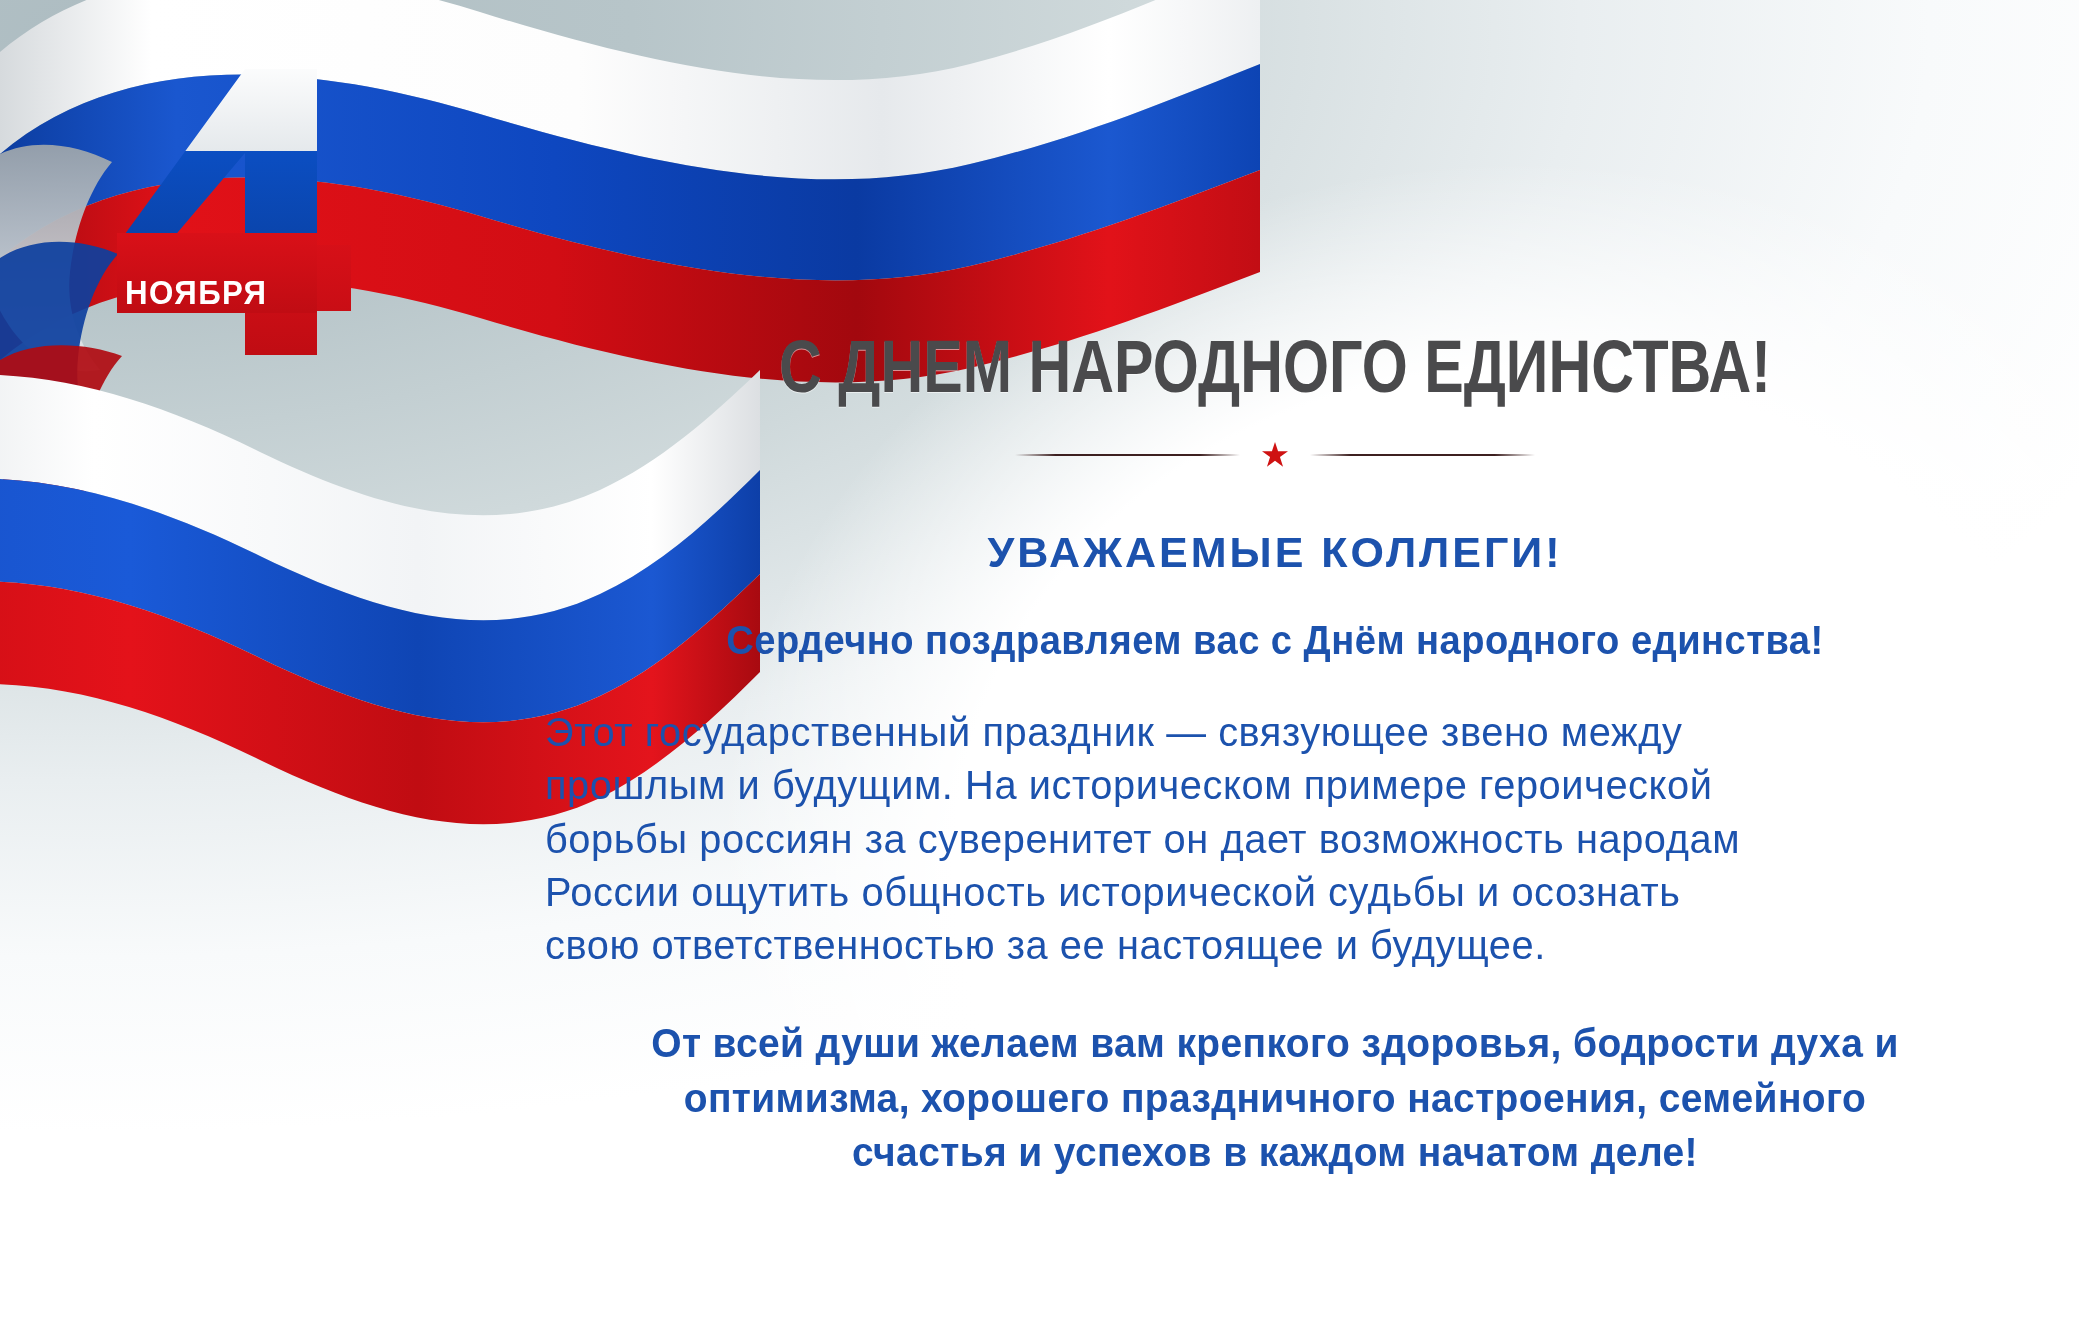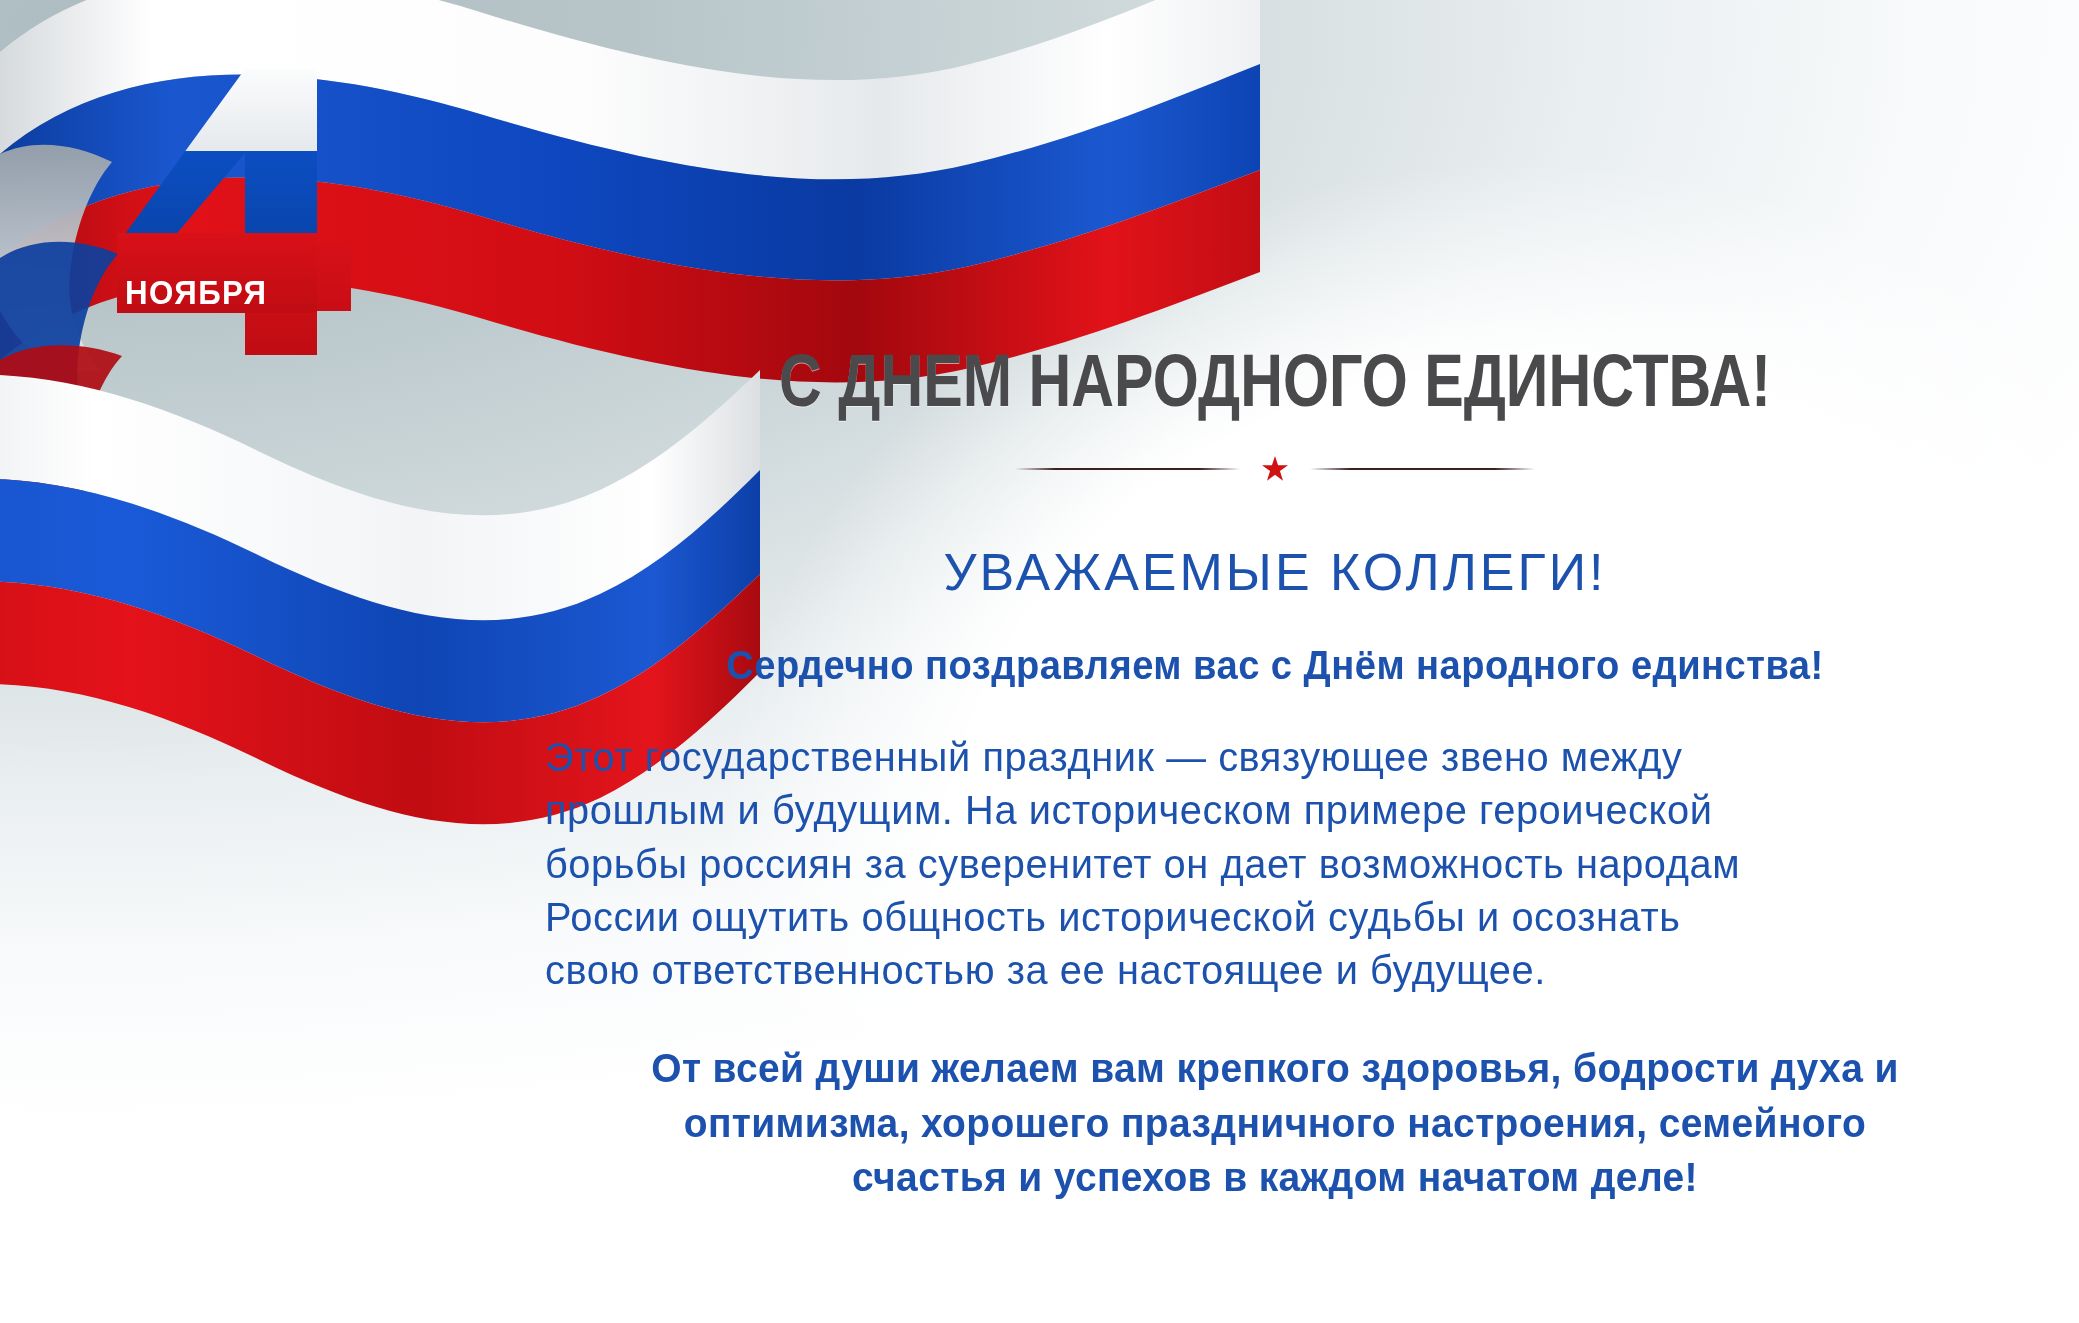--- a/index.html
+++ b/index.html
@@ -41,21 +41,21 @@
     letter-spacing:1.5px;
     color:#ffffff;
     font-family:"Liberation Sans", sans-serif;
     transform:scaleX(.92);
     transform-origin:left center;
     white-space:nowrap;
   }
   
   #content{
     position:absolute;
-    left:545px; top:344px;
+    left:545px; top:330px;
     width:1460px;
     text-align:center;
   }
   #main-title{
     font-size:74px;
     font-weight:bold;
     color:#4a4a4c;
     letter-spacing:0px;
     transform:scaleX(.80);
     transform-origin:center center;
@@ -77,22 +77,22 @@
   }
   #divider .star{
     flex:0 0 auto;
     width:26px; height:26px;
     background:#cf1212;
     clip-path:polygon(50% 0%, 61.8% 35.5%, 100% 35.5%, 69% 57.5%, 80.9% 95%, 50% 72%, 19.1% 95%, 31% 57.5%, 0% 35.5%, 38.2% 35.5%);
     filter:drop-shadow(0 1px 1px rgba(0,0,0,.25));
   }
   .blue{ color:#1c52ad; }
   #greeting{
-    font-size:52px;
-    font-weight:normal;
+    font-size:43px;
+    font-weight:bold;
     letter-spacing:3px;
     margin-bottom:40px;
     white-space:nowrap;
   }
   #subtitle{
     font-size:41px;
     font-weight:bold;
     letter-spacing:.5px;
     transform:scaleX(.93);
     white-space:nowrap;

